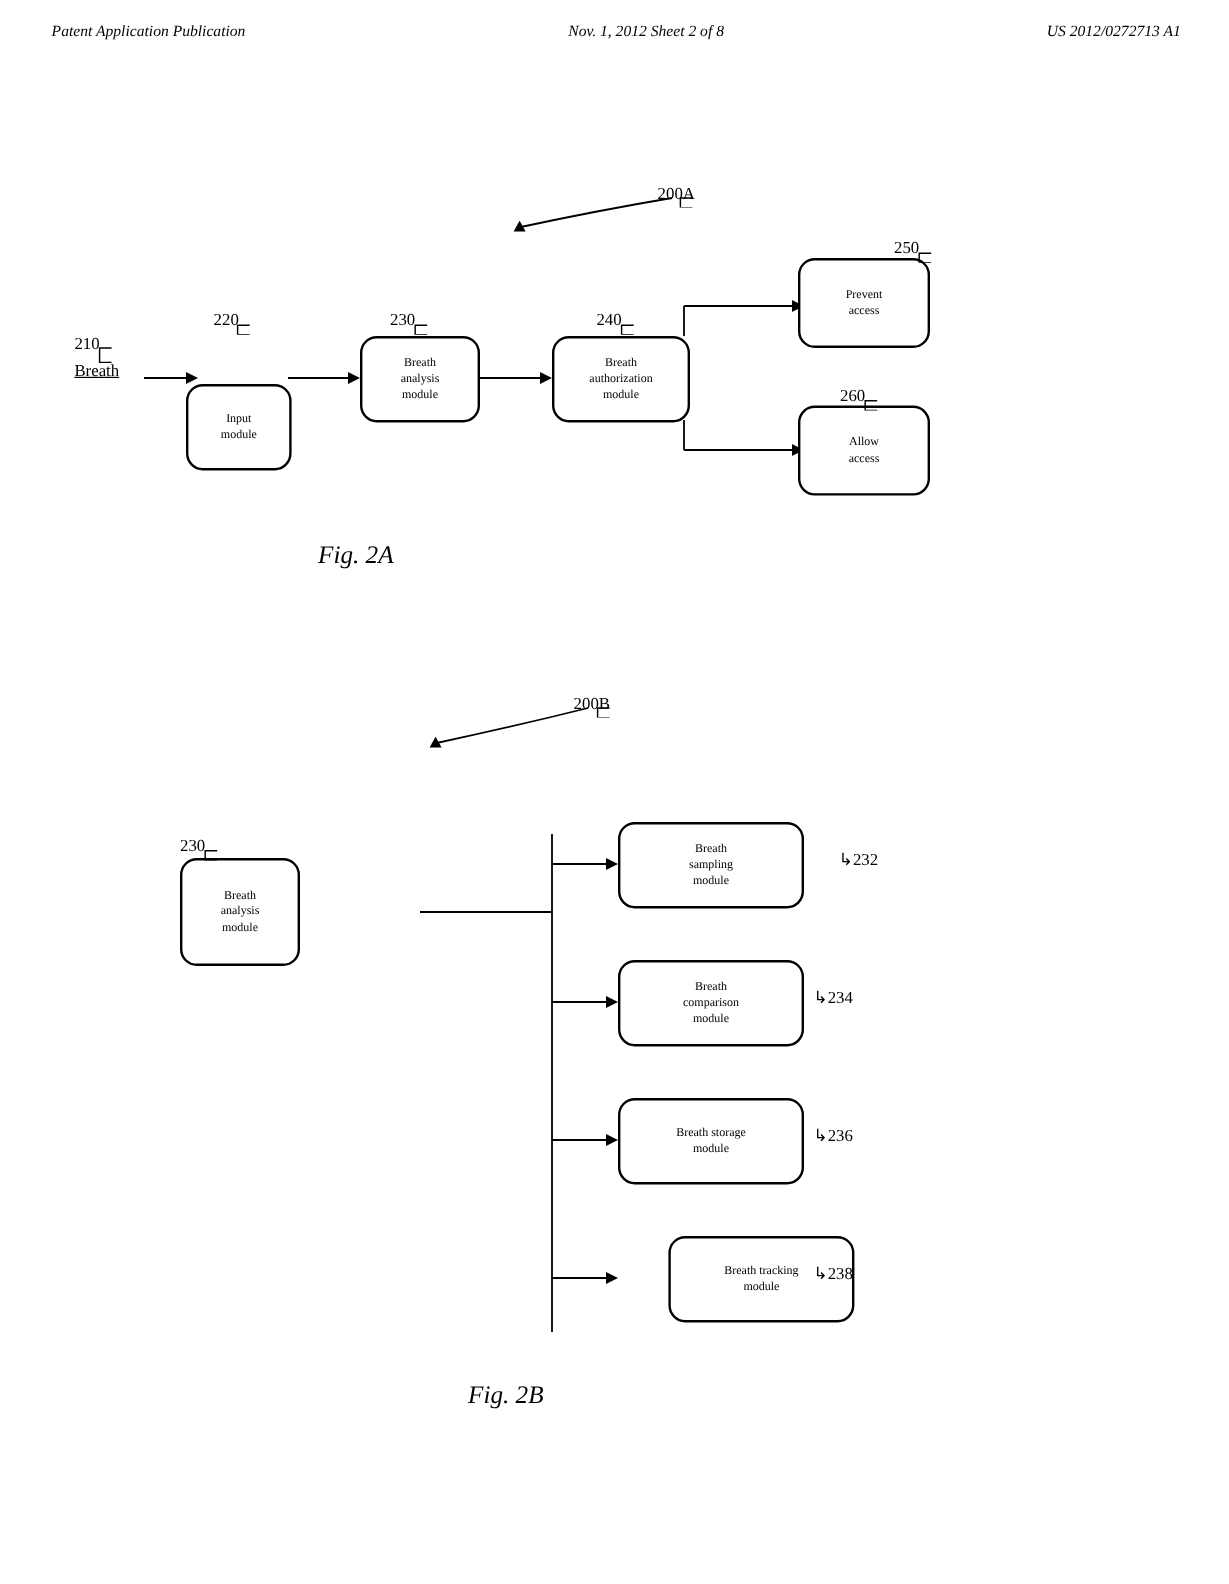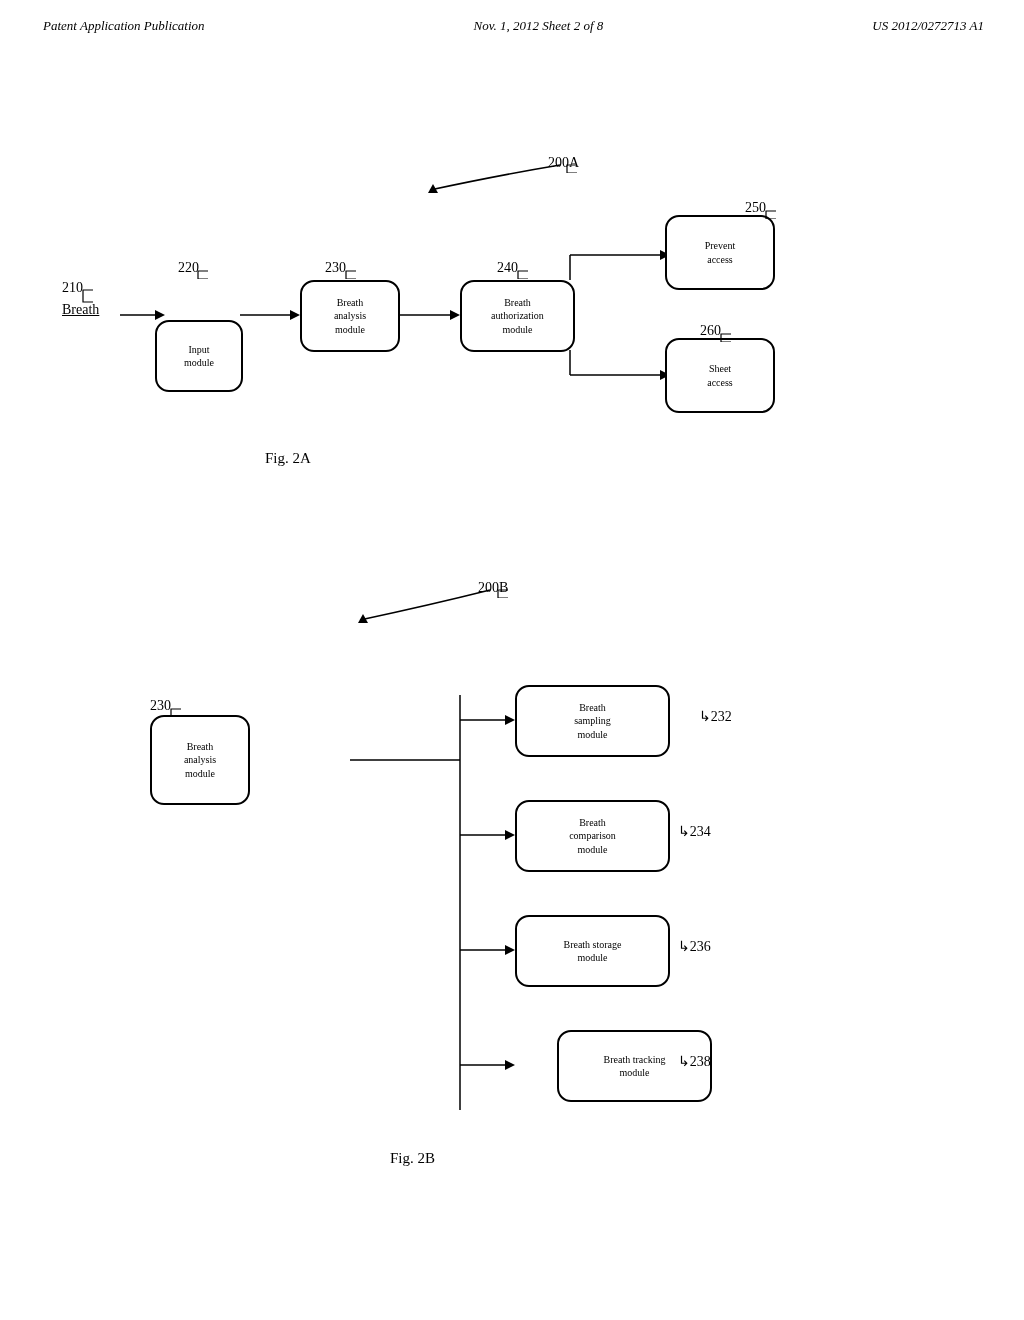--- a/index.html
+++ b/index.html
@@ -48,21 +48,22 @@
     .svg-overlay {
       position: absolute;
       top: 0; left: 0;
       width: 1024px;
       height: 1260px;
       pointer-events: none;
     }
 
     .fig-label {
       position: absolute;
-      font-size: 15px;
+      font-size: 21px;
+      font-style: italic;
       text-align: left;
     }
 
     .ref-num {
       position: absolute;
       font-size: 14px;
     }
 
     .breath-label {
       position: absolute;
@@ -174,21 +175,21 @@
 access</span>
   </div>
   <div class="ref-num" style="left:745px; top:140px;">
     <span>250</span>
   </div>
   <svg style="position:absolute;left:758px;top:149px;width:20px;height:10px;">
     <path d="M 18,2 L 8,2 L 8,10 L 18,10" stroke="#000" stroke-width="1.2" fill="none"></path>
   </svg>
 
   <div class="box" style="left:665px; top:278px; width:110px; height:75px;">
-    <span style="white-space:pre-line;">Sheet
+    <span style="white-space:pre-line;">Allow
 access</span>
   </div>
   <div class="ref-num" style="left:700px; top:263px;">
     <span>260</span>
   </div>
   <svg style="position:absolute;left:713px;top:272px;width:20px;height:10px;">
     <path d="M 18,2 L 8,2 L 8,10 L 18,10" stroke="#000" stroke-width="1.2" fill="none"></path>
   </svg>
 
   <div class="ref-num" style="left:548px; top:95px;">

